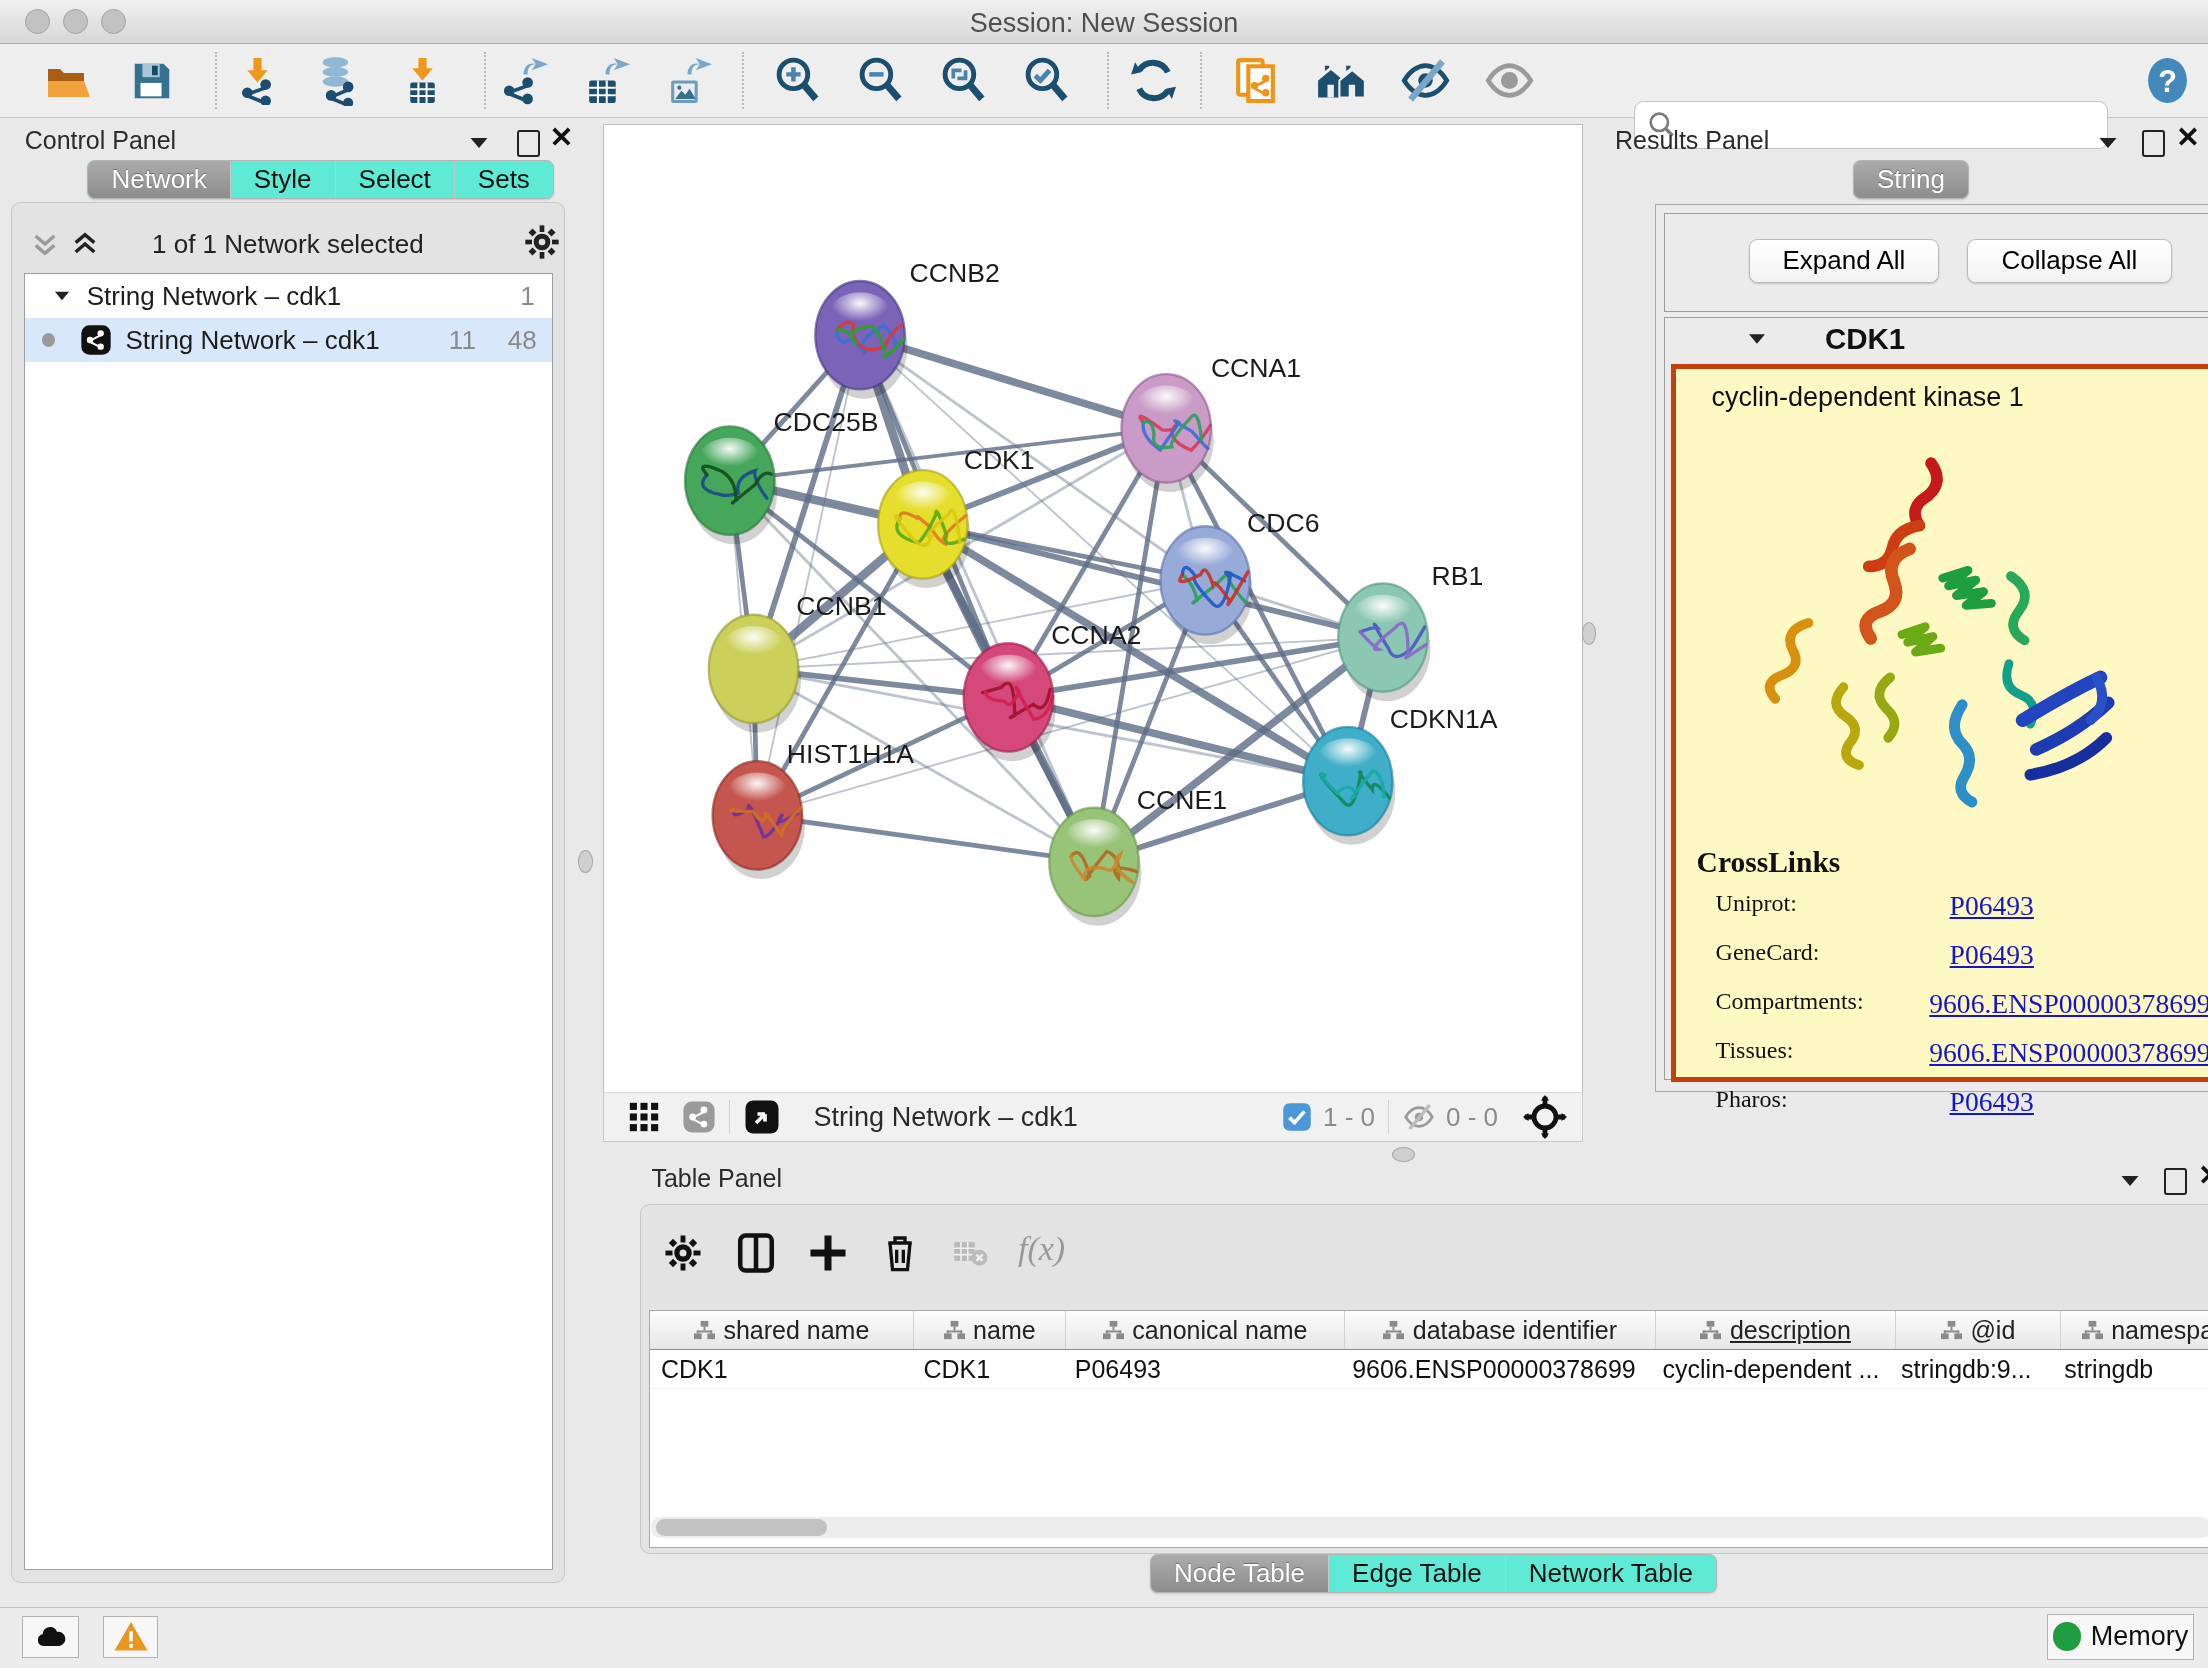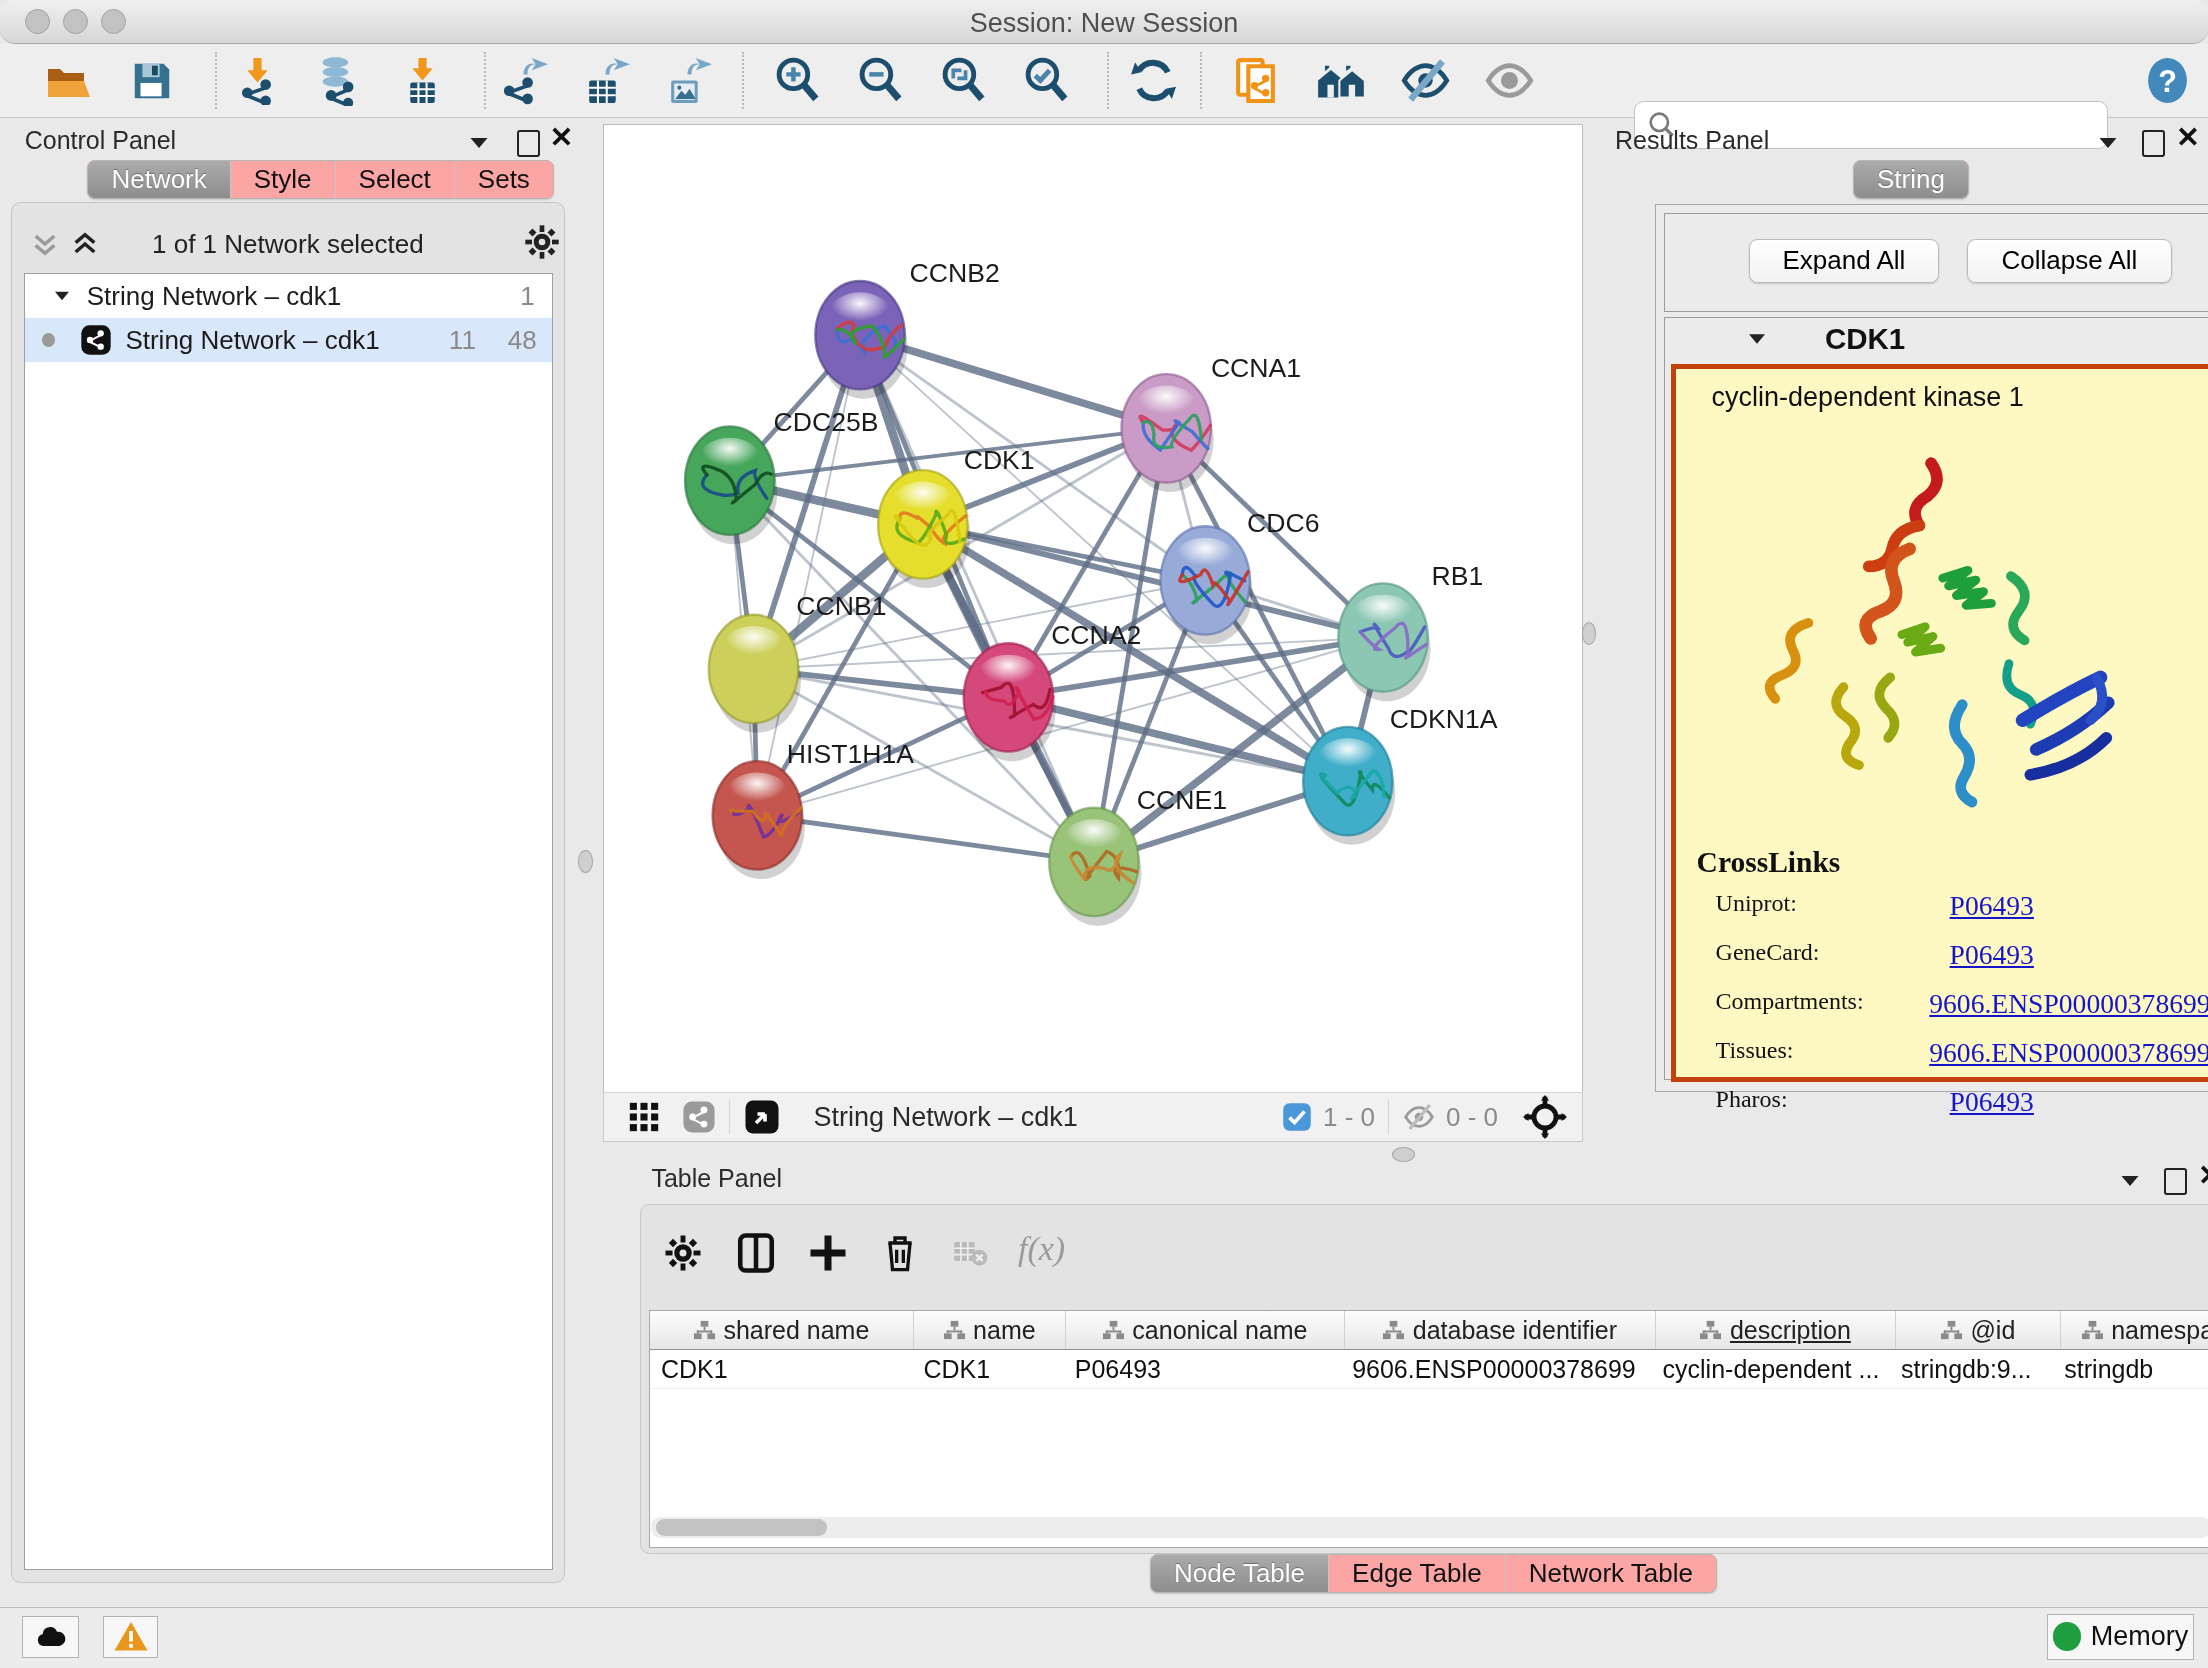--- a/index.html
+++ b/index.html
@@ -1,36 +1,36 @@
 <!DOCTYPE html>
 <html style="font-size:15px"><head>
 <meta charset="utf-8">
 <style>
   html,body{margin:0;padding:0;width:2208px;height:1668px;overflow:hidden;
     font-family:"Liberation Sans",sans-serif;background:#e9e9e9;}
   .abs{position:absolute;}
   
   .titlebar{left:0;top:0;width:2208px;height:43px;
-    background:linear-gradient(#f0f0f0,#d7d7d7);border-bottom:1px solid #a9a9a9;border-radius:15px;}
+    background:linear-gradient(#f0f0f0,#d7d7d7);border-bottom:1px solid #a9a9a9;}
   .tl{width:23px;height:23px;border-radius:50%;background:#c2c2c2;border:1px solid #a3a3a3;top:8.6px;}
   .wtitle{width:100%;text-align:center;top:7.6px;font-size:27px;color:#4f4f4f;}
   
   .toolbar{left:0;top:44px;width:2208px;height:73px;background:#eeeeee;border-bottom:1.9px solid #c6c6c6;}
   .tbtn{top:11.4px;width:51px;height:51px;display:flex;align-items:center;justify-content:center;}
   .tsep{top:7.6px;width:0;height:57px;border-left:2.9px dotted #b9b9b9;}
   .searchbox{left:1634px;top:57px;width:472px;height:46px;background:#fff;border:1.9px solid #c2c2c2;
     border-radius:9.5px;display:flex;align-items:center;}
   .searchbox input{border:none;outline:none;font-size:25px;flex:1;background:transparent;}
   
   .phead{font-size:25px;color:#2b2b2b;}
   .tri{width:0;height:0;border-left:10.5px solid transparent;border-right:10.5px solid transparent;
     border-top:12.4px solid #222;display:inline-block;}
   .floatbox{width:19px;height:23px;border:2.9px solid #222;border-radius:2.9px;display:inline-block;}
   .xmark{font-size:28.5px;font-weight:bold;color:#111;line-height:23px;}
-  .seg{display:flex;border:1px solid #b5b5b5;border-radius:7.6px;overflow:hidden;background:#fca5a5;
+  .seg{display:flex;border:1px solid #b5b5b5;border-radius:7.6px;overflow:hidden;background:#5eead4;
     box-shadow:0 1px 1.9px rgba(0,0,0,.15);}
   .seg .tab{padding:2.9px 23px;font-size:26px;color:#111;border-right:1px solid #c6c6c6;white-space:nowrap;}
   .seg .tab:last-child{border-right:none;}
   .seg .sel{background:linear-gradient(#ababab,#8d8d8d);color:#fff;text-shadow:0 -1px 1px rgba(0,0,0,.35);}
   .graybox{background:#e3e3e3;border:1px solid #c6c6c6;border-radius:9.5px;}
   
   .cp-status{font-size:26px;color:#222;}
   .cp-list{background:#fff;border:1px solid #9aa0a6;}
   .treerow{height:44px;display:flex;align-items:center;font-size:26px;color:#1c1c1c;}
   .treerow .cnt{color:#8a8a8a;}

